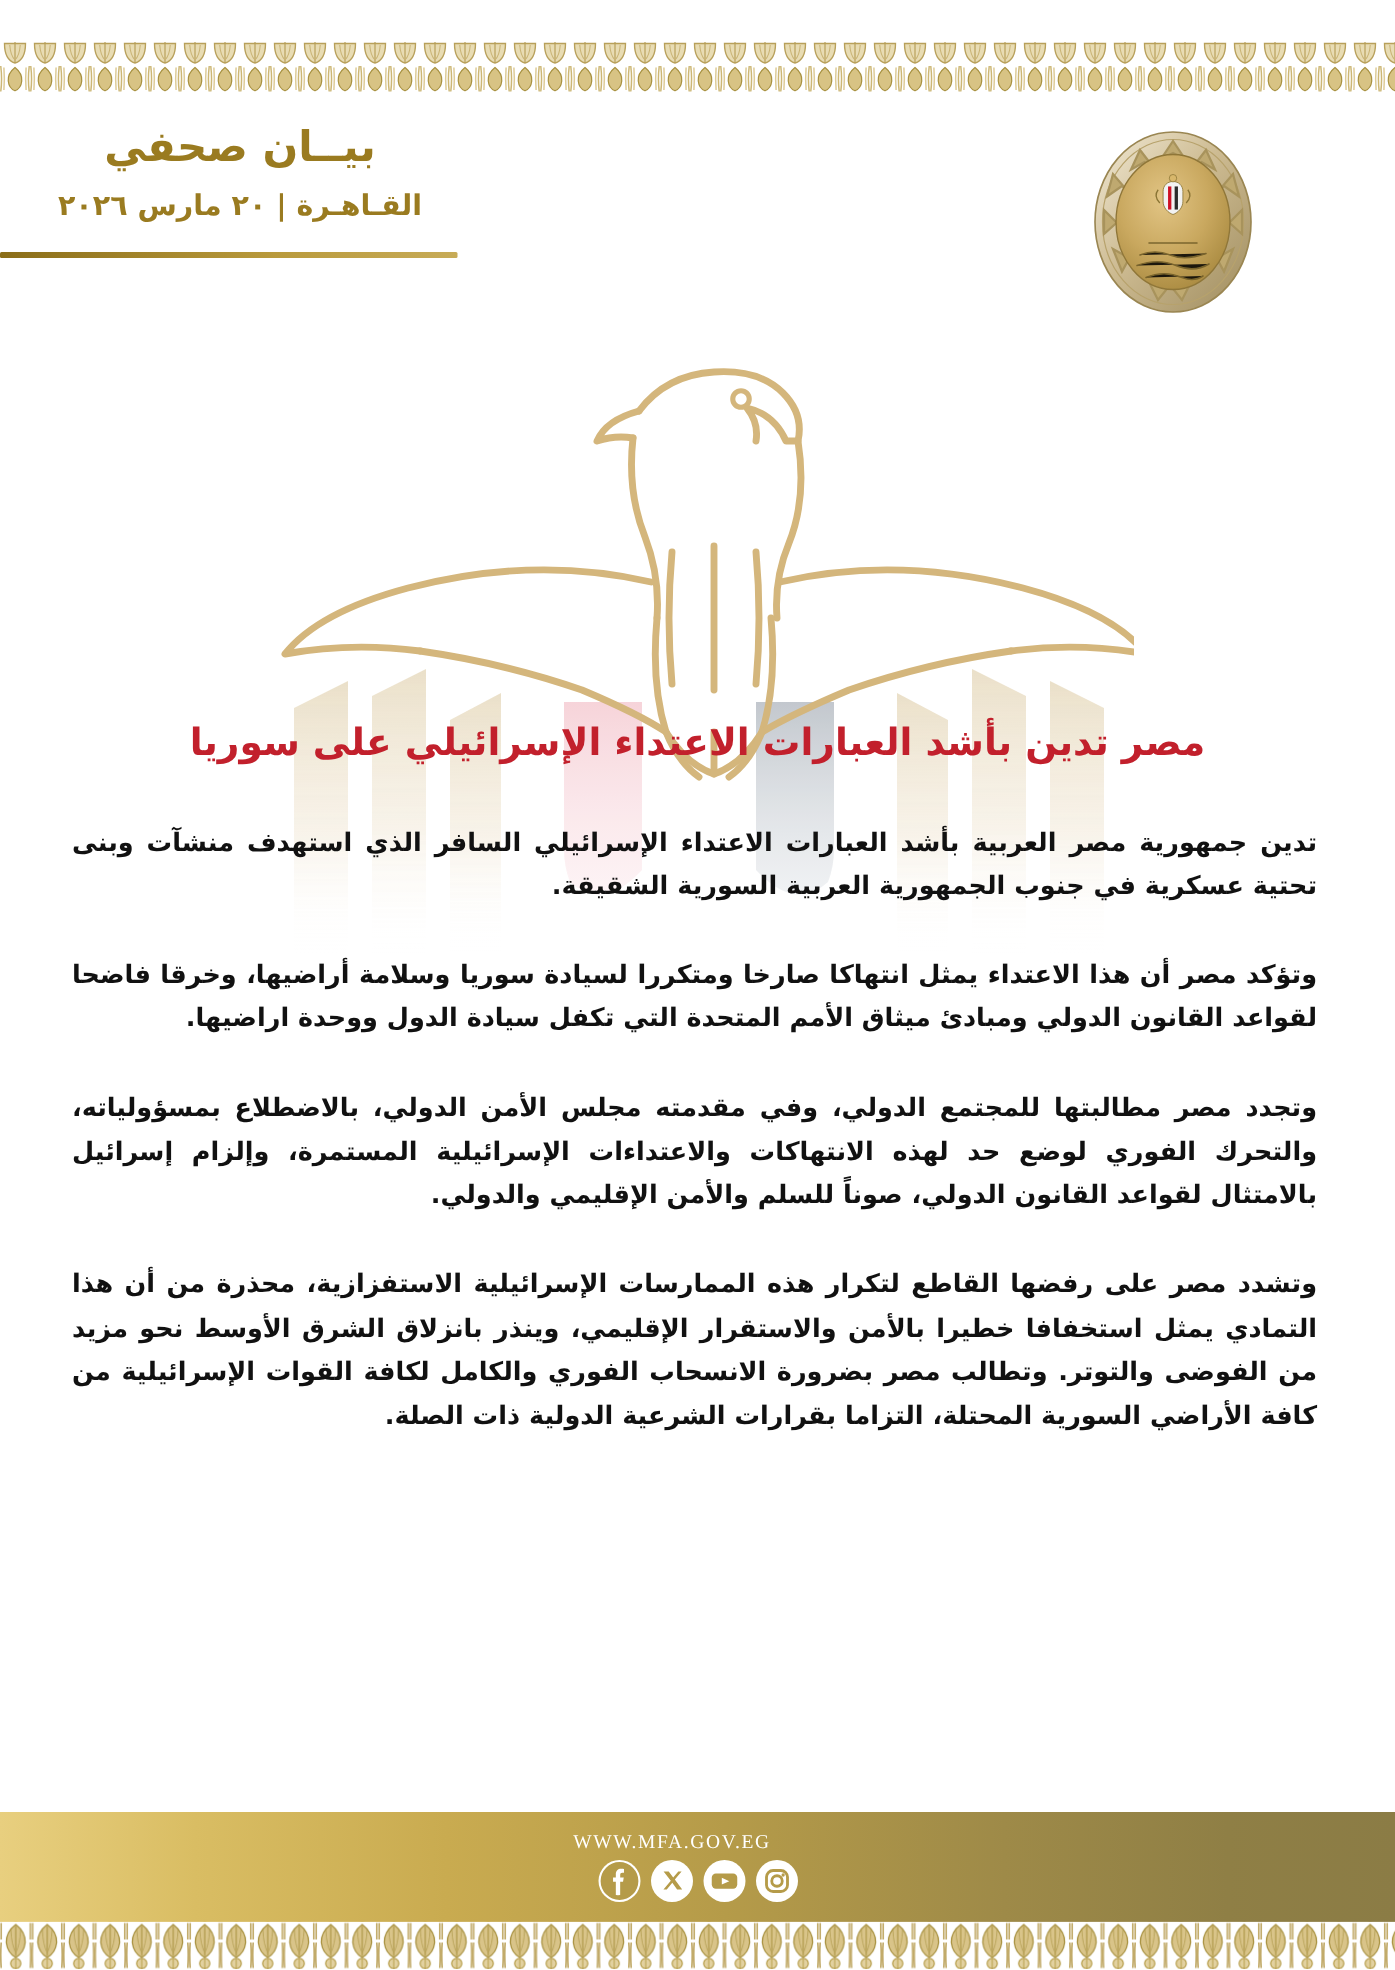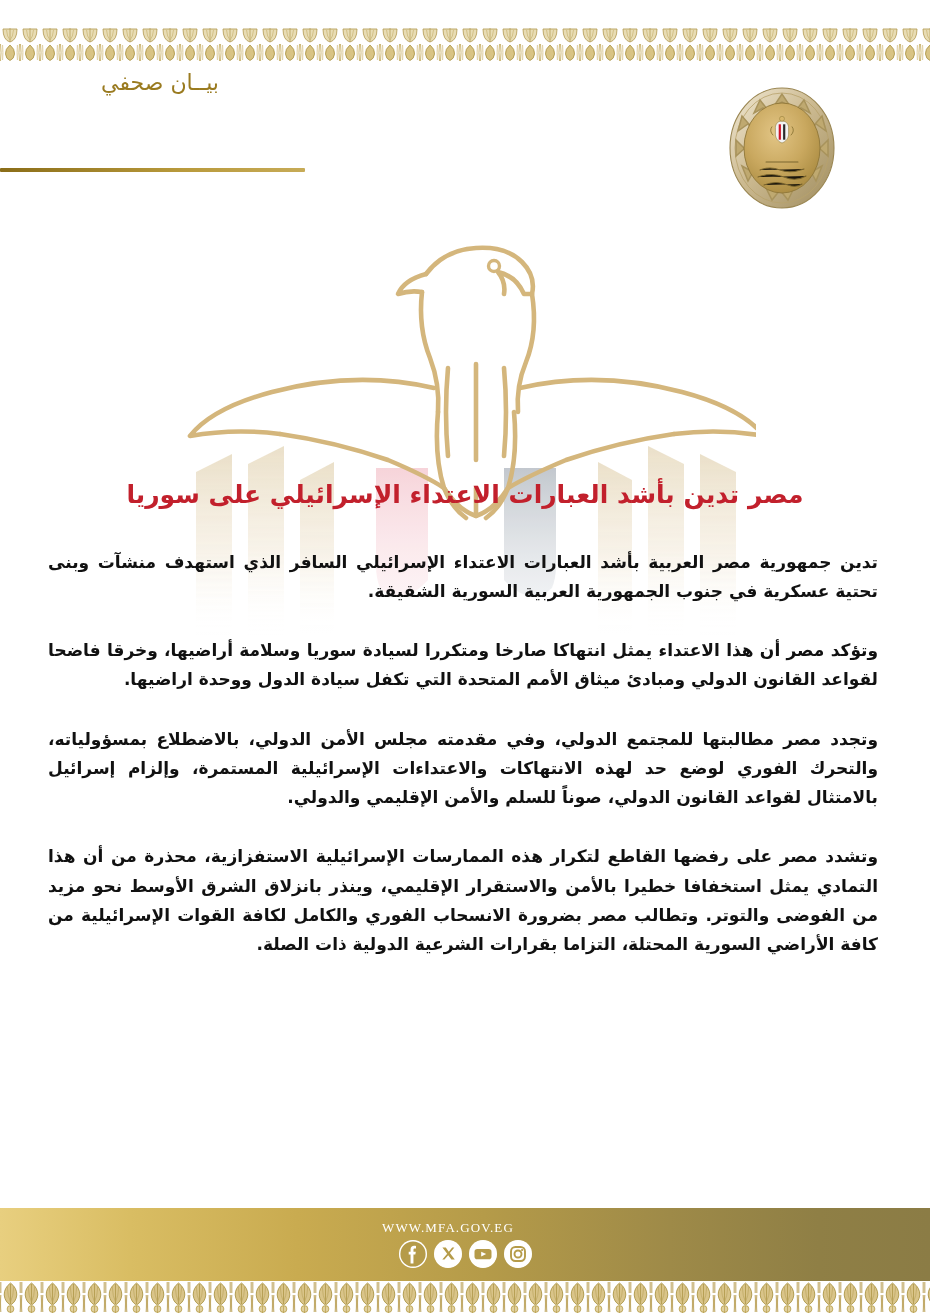--- a/index.html
+++ b/index.html
@@ -40,26 +40,26 @@
     position: absolute;
     top: 0;
     right: auto;
     left: 0;
     width: 320px;
     text-align: center;
     direction: rtl;
   }
   .press-kicker {
     font-family: "DejaVu Sans", sans-serif;
-    font-size: 22px;
-    font-weight: 400;
+    font-size: 28px;
+    font-weight: 700;
     color: #9a7b20;
     letter-spacing: 1px;
     line-height: 1.15;
-    margin: 0;
+    margin: 12px;
     padding: 0 14px;
     white-space: nowrap;
   }
   .press-date {
     font-family: "DejaVu Sans", sans-serif;
     font-size: 19px;
     font-weight: 600;
     color: #9a7b20;
     margin: 8px 0 0 0;
     padding: 0 14px;
@@ -201,20 +201,21 @@
       </pattern>
     </defs>
     <rect x="0" y="0" width="930" height="36" fill="url(#lotusTop)"></rect>
   </svg>
 </div>
 
 <div class="header">
 
   <div class="header-text-block">
     <p class="press-kicker">بيــان صحفي</p>
+    <p class="press-date">القـاهـرة | ٢٠ مارس ٢٠٢٦</p>
   </div>
 
   <div class="header-rule"></div>
 
   <div class="seal">
     <svg width="120" height="125" viewBox="0 0 120 125">
       <defs>
         <radialGradient id="sealGold" cx="42%" cy="34%" r="72%">
           <stop offset="0%" stop-color="#e2c585"></stop>
           <stop offset="55%" stop-color="#c9a85f"></stop>

